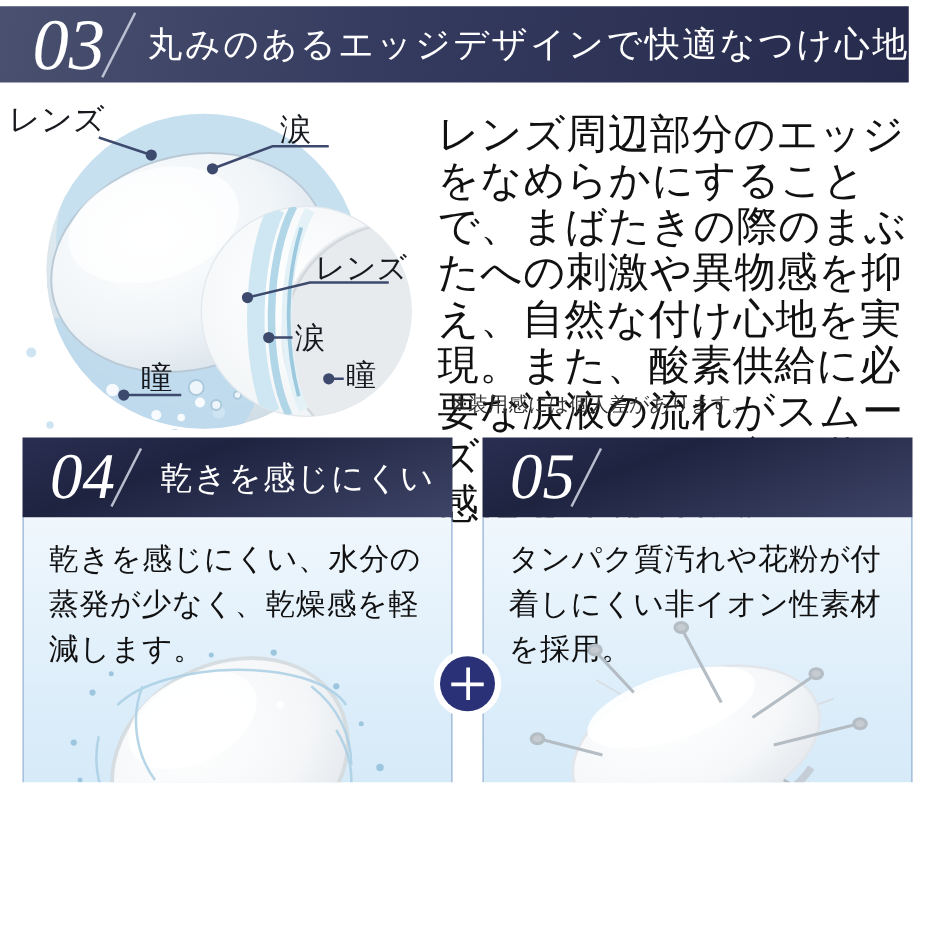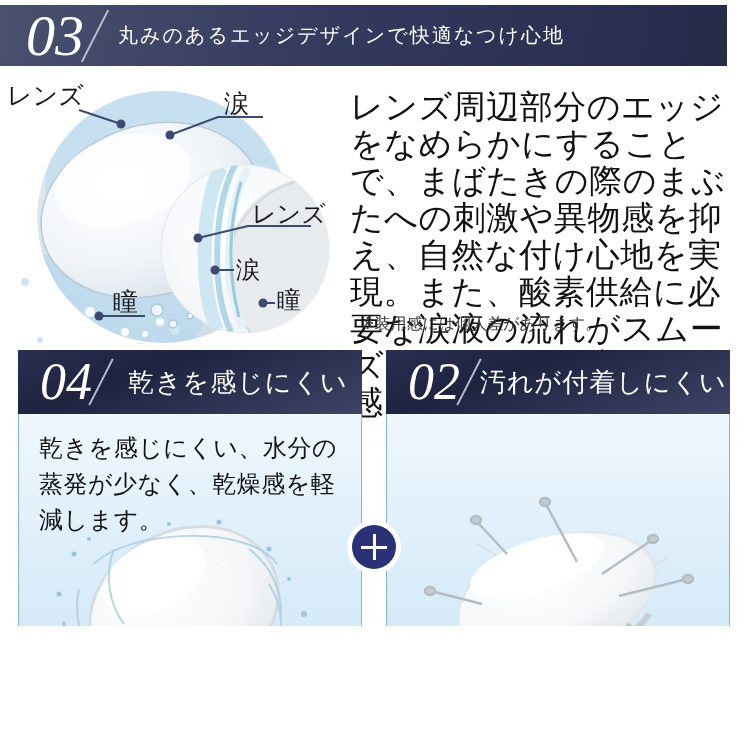--- a/index.html
+++ b/index.html
@@ -8,21 +8,21 @@
 
   
   .topbar{position:absolute;left:0;top:5px;width:727px;height:61px;
     background:linear-gradient(100deg,#4a506f 0%,#343a5e 45%,#262b4c 100%);
     display:flex;align-items:center;}
   .big-num{font-family:"Liberation Serif","DejaVu Serif",serif;font-style:italic;
     color:#ffffff;font-size:58px;line-height:61px;margin-left:26px;font-weight:400;}
   .slash{width:2px;background:#c9cede;opacity:.9;flex:0 0 auto;}
   .slash-top{height:58px;transform:rotate(27deg);margin-left:10px;}
   .topbar-title{font-family:Liberation Sans, sans-serif;font-weight:400;
-    color:#ffffff;font-size:20px;letter-spacing:2px;margin:0 4px 0 22px;white-space:nowrap;}
+    color:#ffffff;font-size:28px;letter-spacing:2px;margin:0 4px 0 22px;white-space:nowrap;}
 
   
   .illus{position:absolute;left:5px;top:72px;width:345px;height:272px;}
   .lbl{font-family:"Liberation Sans","DejaVu Sans",sans-serif;font-size:25px;fill:#17191e;}
   .lbl-s{font-size:24px;}
   .connector{stroke:#3d4a6e;stroke-width:2;fill:none;}
   .cdot{fill:#3d4a6e;}
   .para{position:absolute;left:350px;top:88px;width:394px;margin:0;
     font-size:33px;line-height:37px;letter-spacing:.5px;color:#111111;}
   .note{position:absolute;left:350px;top:303px;margin:11px;font-size:16px;color:#333333;}
@@ -210,25 +210,25 @@
           <circle cx="110" cy="140" r="3"></circle>
             <circle cx="205" cy="70" r="3"></circle>
             <circle cx="225" cy="150" r="2.5"></circle>
         </g>
       </svg>
     </div>
   </section>
 
   <section class="card card05">
     <div class="card-head">
-      <span class="card-num">02</span>
+      <span class="card-num">05</span>
       <span class="slash slash-card"></span>
-      <h2 class="card-title t05">汚れが付着しにくい</h2>
     </div>
     <div class="card-body">
+      <p class="card-text">タンパク質汚れや花粉が付着しにくい非イオン性素材を採用。</p>
       <svg class="card-art" viewBox="0 0 342 235" height="235">
         <defs>
           <radialGradient id="gLens3" cx="42%" cy="30%" r="85%">
             <stop offset="0%" stop-color="#ffffff"></stop>
               <stop offset="55%" stop-color="#f5f7f9"></stop>
               <stop offset="100%" stop-color="#dde2e7"></stop>
           </radialGradient>
         </defs>
         <g stroke="#d7dde2" stroke-width="1.5" opacity="0.9">
           <line x1="150" y1="95" x2="90" y2="60"></line>

